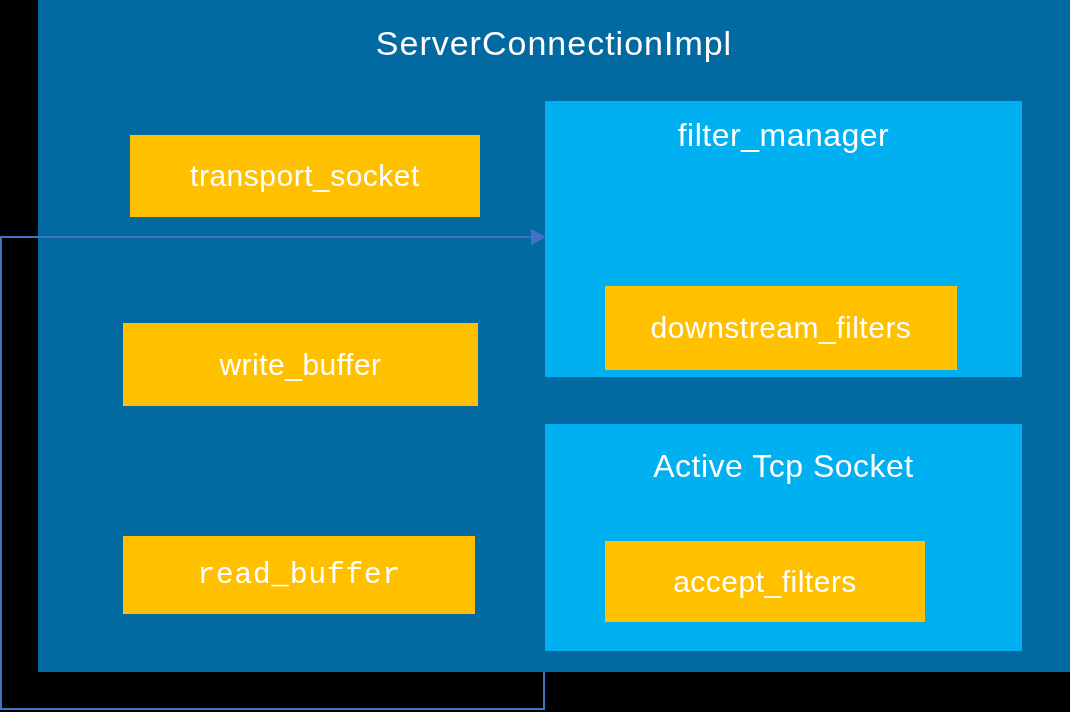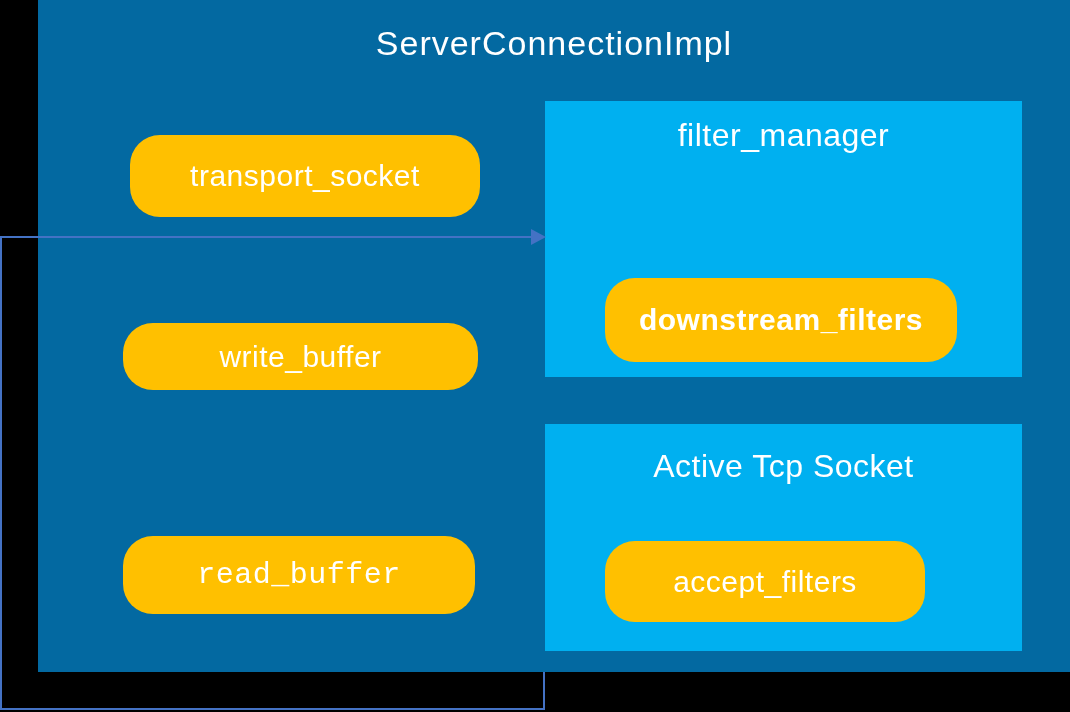--- a/index.html
+++ b/index.html
@@ -52,25 +52,24 @@
   .member {
     position: absolute;
     background: #FFC000;
     color: #ffffff;
     display: flex;
     align-items: center;
     justify-content: center;
     font-size: 30px;
     font-weight: 300;
     letter-spacing: 0.5px;
-    border-radius: 30px;
   }
 
   .member-transport { left: 92px;  top: 135px; width: 350px; height: 82px; }
-  .member-write     { left: 85px;  top: 323px; width: 355px; height: 67px; }
+  .member-write     { left: 85px;  top: 323px; width: 355px; height: 83px; }
   .member-read      { left: 85px;  top: 536px; width: 352px; height: 78px; font-family: Liberation Mono, monospace; }
 
   .sub-box {
     position: absolute;
     background: #00B0F0;
   }
   .sub-box-fm  { left: 507px; top: 101px; width: 477px; height: 276px; }
   .sub-box-ats { left: 507px; top: 424px; width: 477px; height: 227px; }
 
   .sub-title {
@@ -80,21 +79,21 @@
     text-align: center;
     color: #ffffff;
     font-size: 32px;
     font-weight: 300;
     letter-spacing: 0.5px;
   }
   .sub-box-fm  .sub-title { top: 16px; }
   .sub-box-ats .sub-title { top: 24px; }
 
   .member-upstream   { left: 60px; top: 75px;  width: 352px; height: 83px; }
-  .member-downstream { left: 60px; top: 177px; width: 352px; height: 84px; font-weight: bold; }
+  .member-downstream { left: 60px; top: 185px; width: 352px; height: 84px; }
   .member-accept     { left: 60px; top: 117px; width: 320px; height: 81px; }
 
   
   .arrow-line {
     position: absolute;
     left: 0px;
     top: 236px;
     width: 533px;
     height: 2px;
     background: #4472C4;

